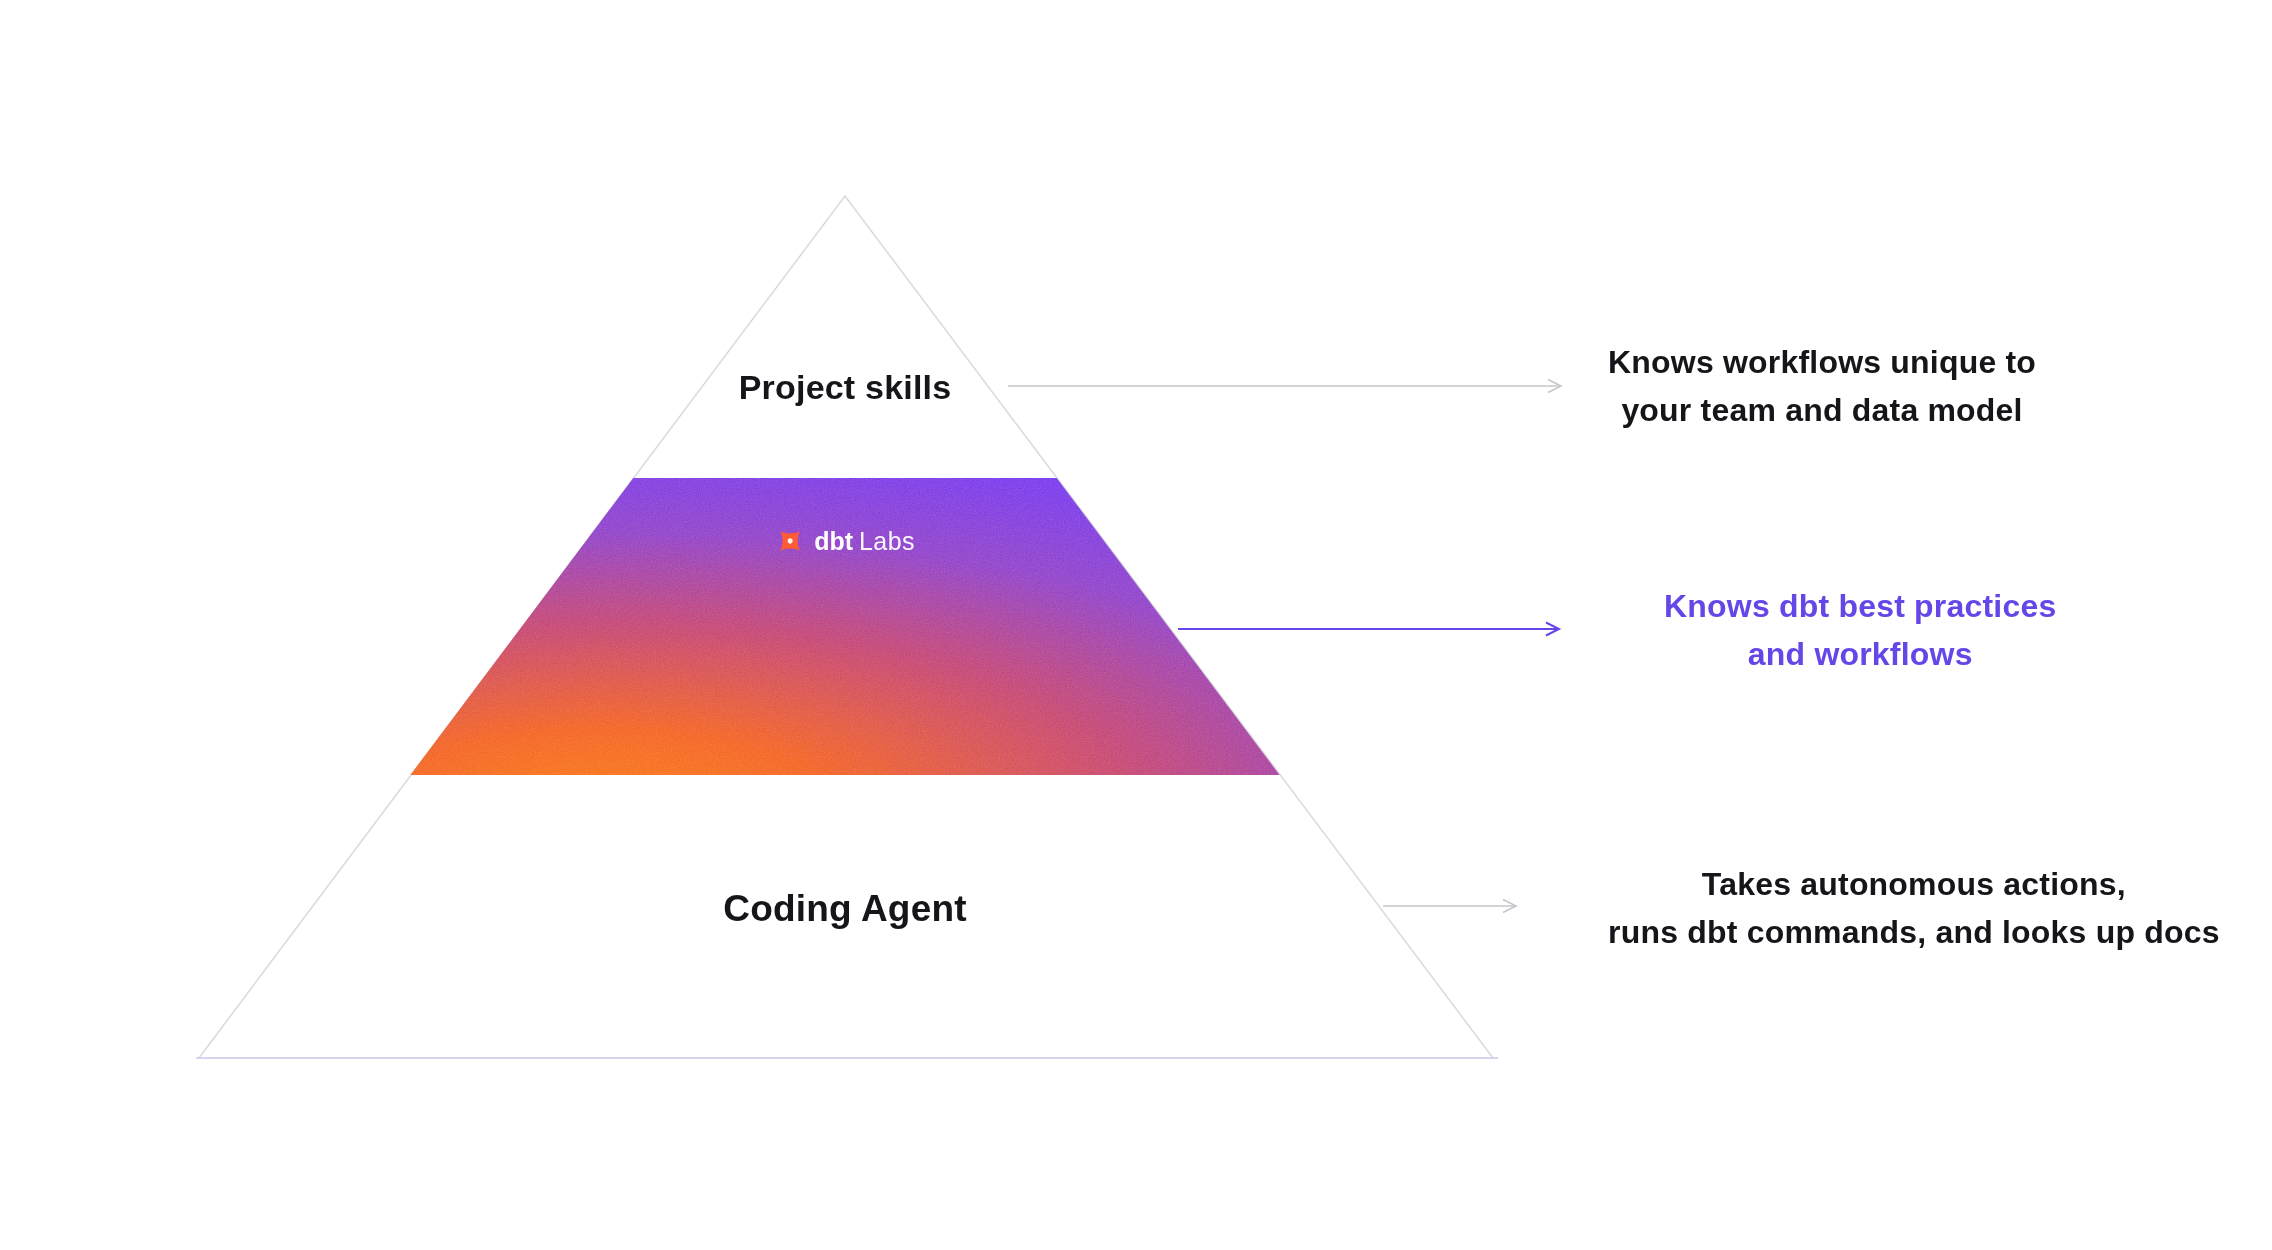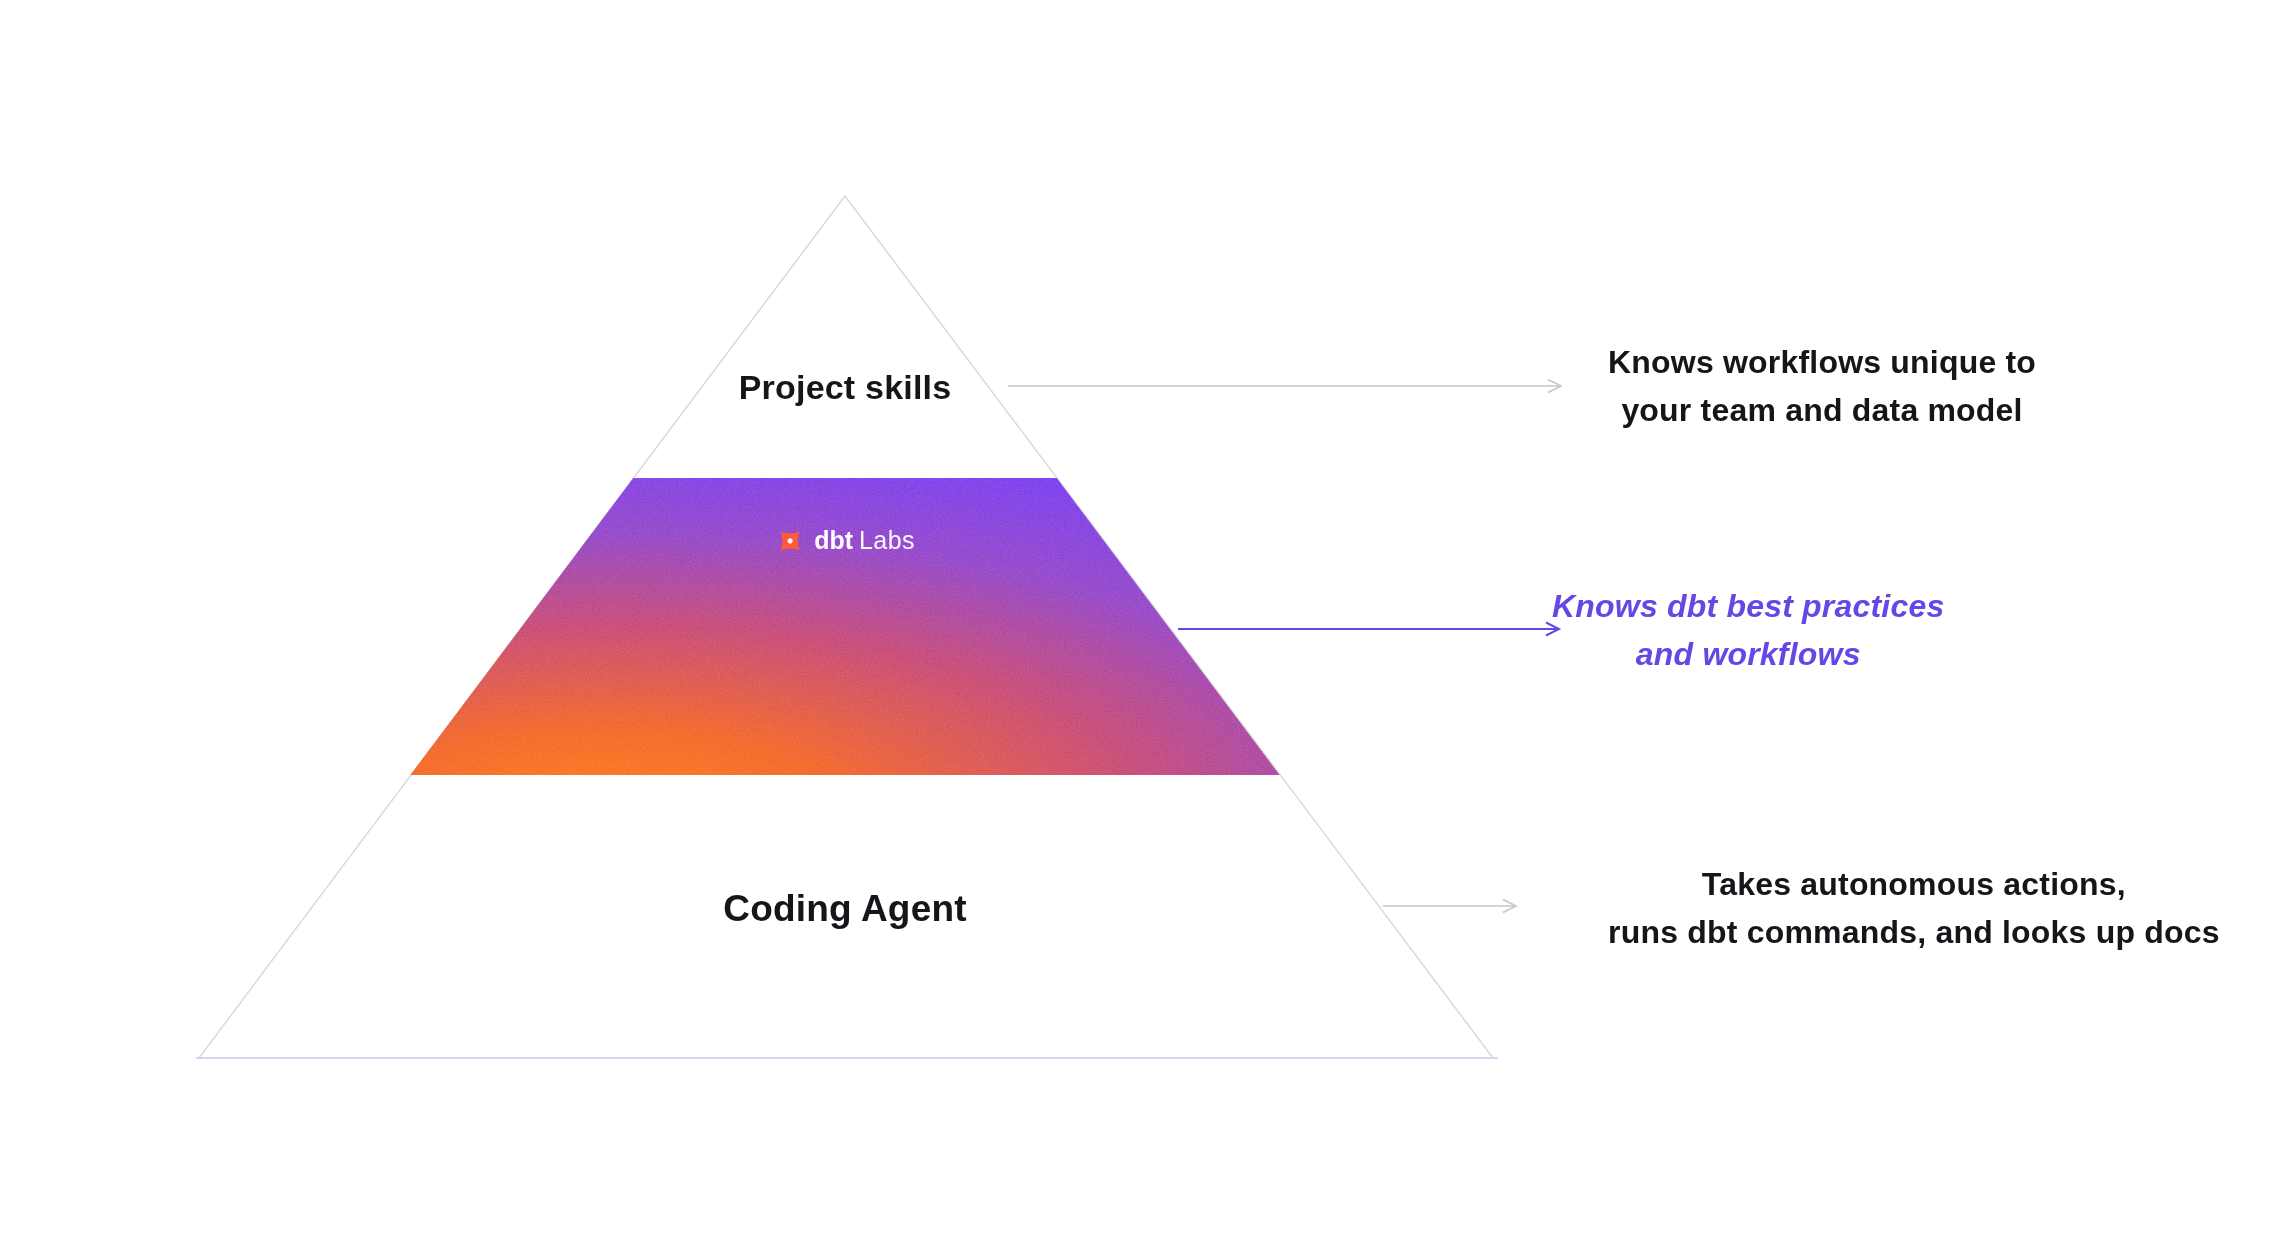--- a/index.html
+++ b/index.html
@@ -30,39 +30,39 @@
   }
   .label.project { left: 845px; top: 387px; font-size: 34px; }
   .label.band    { left: 845px; top: 630px; font-size: 34px; color: #ffffff; }
   .label.coding  { left: 845px; top: 909px; font-size: 37px; }
   .logo-row {
     position: absolute;
     left: 845px;
     top: 541px;
     transform: translate(-50%, -50%);
     display: flex;
-    align-items: flex-start;
+    align-items: center;
     gap: 9px;
     color: #ffffff;
     white-space: nowrap;
   }
   .logo-bold  { font-weight: 700; font-size: 25px; }
   .logo-light { font-weight: 400; font-size: 25px; opacity: 0.95; letter-spacing: 0.4px; margin-left: -3px; }
   .ann {
     position: absolute;
     font-size: 32px;
     line-height: 48px;
     font-weight: 600;
     color: #15151a;
     white-space: nowrap;
     letter-spacing: 0.2px;
     text-align: center;
   }
   .ann-1 { left: 1608px; top: 338px; }
-  .ann-2 { left: 1552px; top: 582px; font-style: italic; }
+  .ann-2 { left: 1664px; top: 582px; }
   .ann-3 { left: 1608px; top: 860px; }
 </style>
 </head>
 <body>
 
 <div class="canvas">
 
   <svg class="layer" width="2272" height="1250" viewBox="0 0 2272 1250">
     <defs>
       <radialGradient id="bandGrad" cx="0.22" cy="1.12" r="1.25">

